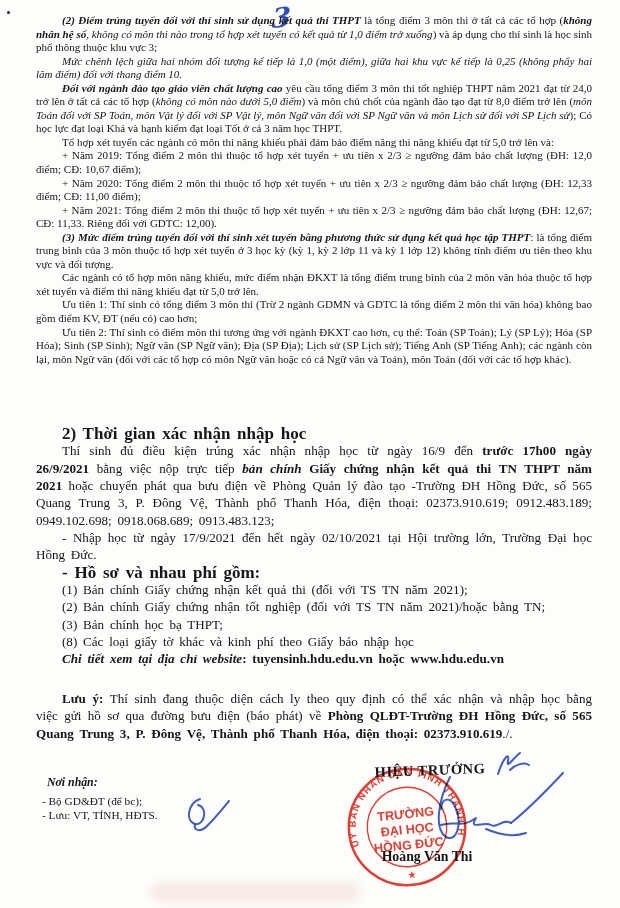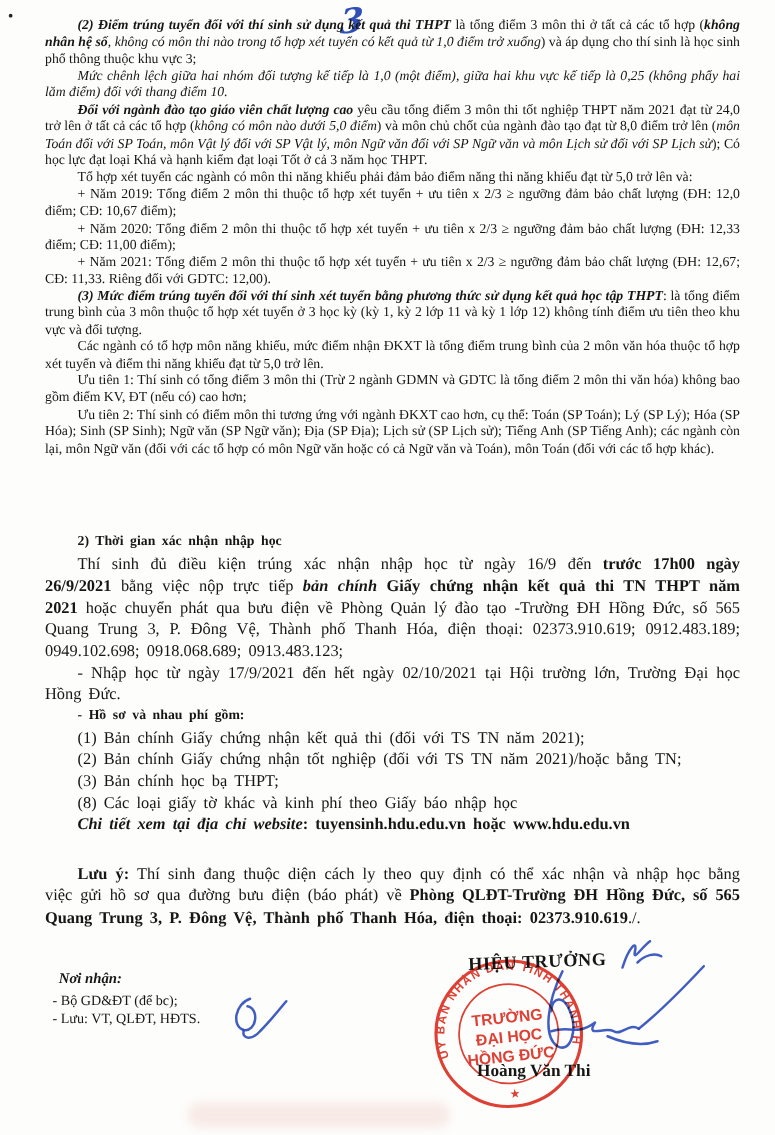--- a/index.html
+++ b/index.html
@@ -11,21 +11,21 @@
          font-style:italic;font-weight:bold;font-size:27px;color:#3050b8;
          transform:rotate(-6deg) skewX(-8deg);}
   
   .secA{position:absolute;left:36px;top:14px;width:556px;font-size:11px;
         line-height:13.55px;text-align:justify;}
   .secA p{margin:0;text-indent:26px;}
   
   .secB{position:absolute;left:36px;top:425px;width:556px;font-size:13.1px;
         line-height:17.35px;text-align:justify;word-spacing:2.5px;}
   .secB p{margin:0;text-indent:26px;}
-  .secB p.h{font-weight:bold;font-size:11px;}
+  .secB p.h{font-weight:bold;font-size:17px;}
   .secB p.note{margin-top:22px;}
   .b{font-weight:bold;}
   .i{font-style:italic;}
   .bi{font-weight:bold;font-style:italic;}
   
   .recipients{position:absolute;left:42px;top:770px;width:220px;font-size:11.3px;line-height:14px;}
   .recipients .r-title{margin:5px;font-weight:bold;font-style:italic;font-size:11.8px;}
   .recipients p{margin:0;}
   .signer-title{position:absolute;left:345px;top:762px;width:170px;margin:0;text-align:center;
         font-weight:bold;font-size:14.5px;letter-spacing:.5px;transform:rotate(-2deg);}
@@ -72,21 +72,21 @@
         <p>(8) Các loại giấy tờ khác và kinh phí theo Giấy báo nhập học</p>
       </div>
     <p><span class="bi">Chi tiết xem tại địa chỉ website</span><span class="b">: </span><span class="b">tuyensinh.hdu.edu.vn hoặc www.hdu.edu.vn</span></p>
     <p class="note"><span class="b">Lưu ý:</span><span> Thí sinh đang thuộc diện cách ly theo quy định có thể xác nhận và nhập học bằng việc gửi hồ sơ qua đường bưu điện (báo phát) về </span><span class="b">Phòng QLĐT-Trường ĐH Hồng Đức, số 565 Quang Trung 3, P. Đông Vệ, Thành phố Thanh Hóa, điện thoại: 02373.910.619</span><span>./.</span></p>
   </div>
 
   <div class="recipients">
     <p class="r-title">Nơi nhận:</p>
     <div>
         <p>- Bộ GD&amp;ĐT (để bc);</p>
-        <p>- Lưu: VT, QLĐT, HĐTS.</p>
+        <p>- Lưu: VT, TỈNH, HĐTS.</p>
       </div>
   </div>
 
   <p class="signer-title">HIỆU TRƯỞNG</p>
   <p class="signer-name">Hoàng Văn Thi</p>
 
   <svg class="stamp" viewBox="0 0 130 130">
     <circle cx="65" cy="65" r="60" fill="none" stroke="#dd2f23" stroke-width="2.6"></circle>
     <circle cx="65" cy="65" r="41" fill="none" stroke="#dd2f23" stroke-width="1.4"></circle>
     <path id="rimpath" d="M 15.2 83.1 A 53 53 0 1 1 114.8 83.1" fill="none"></path>

